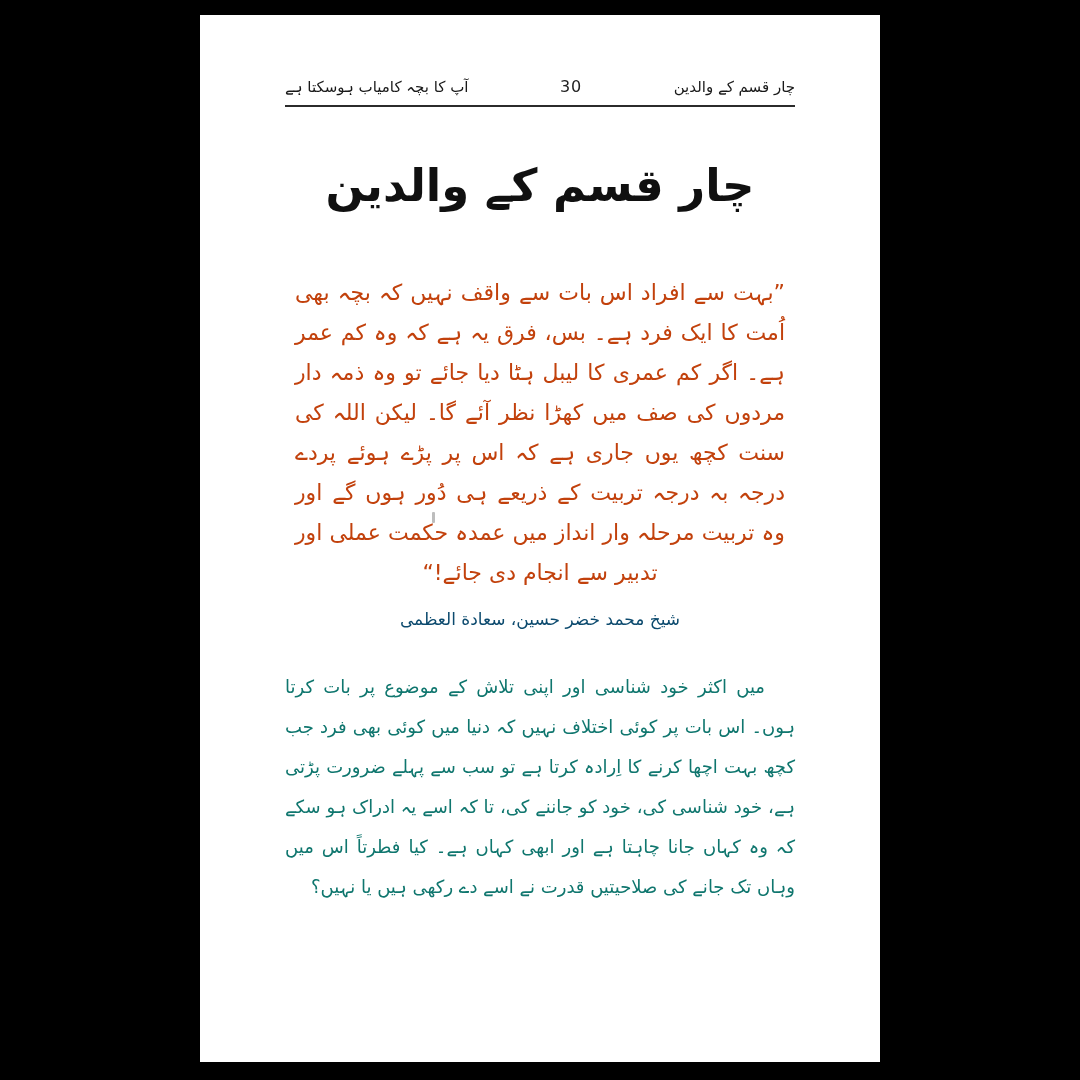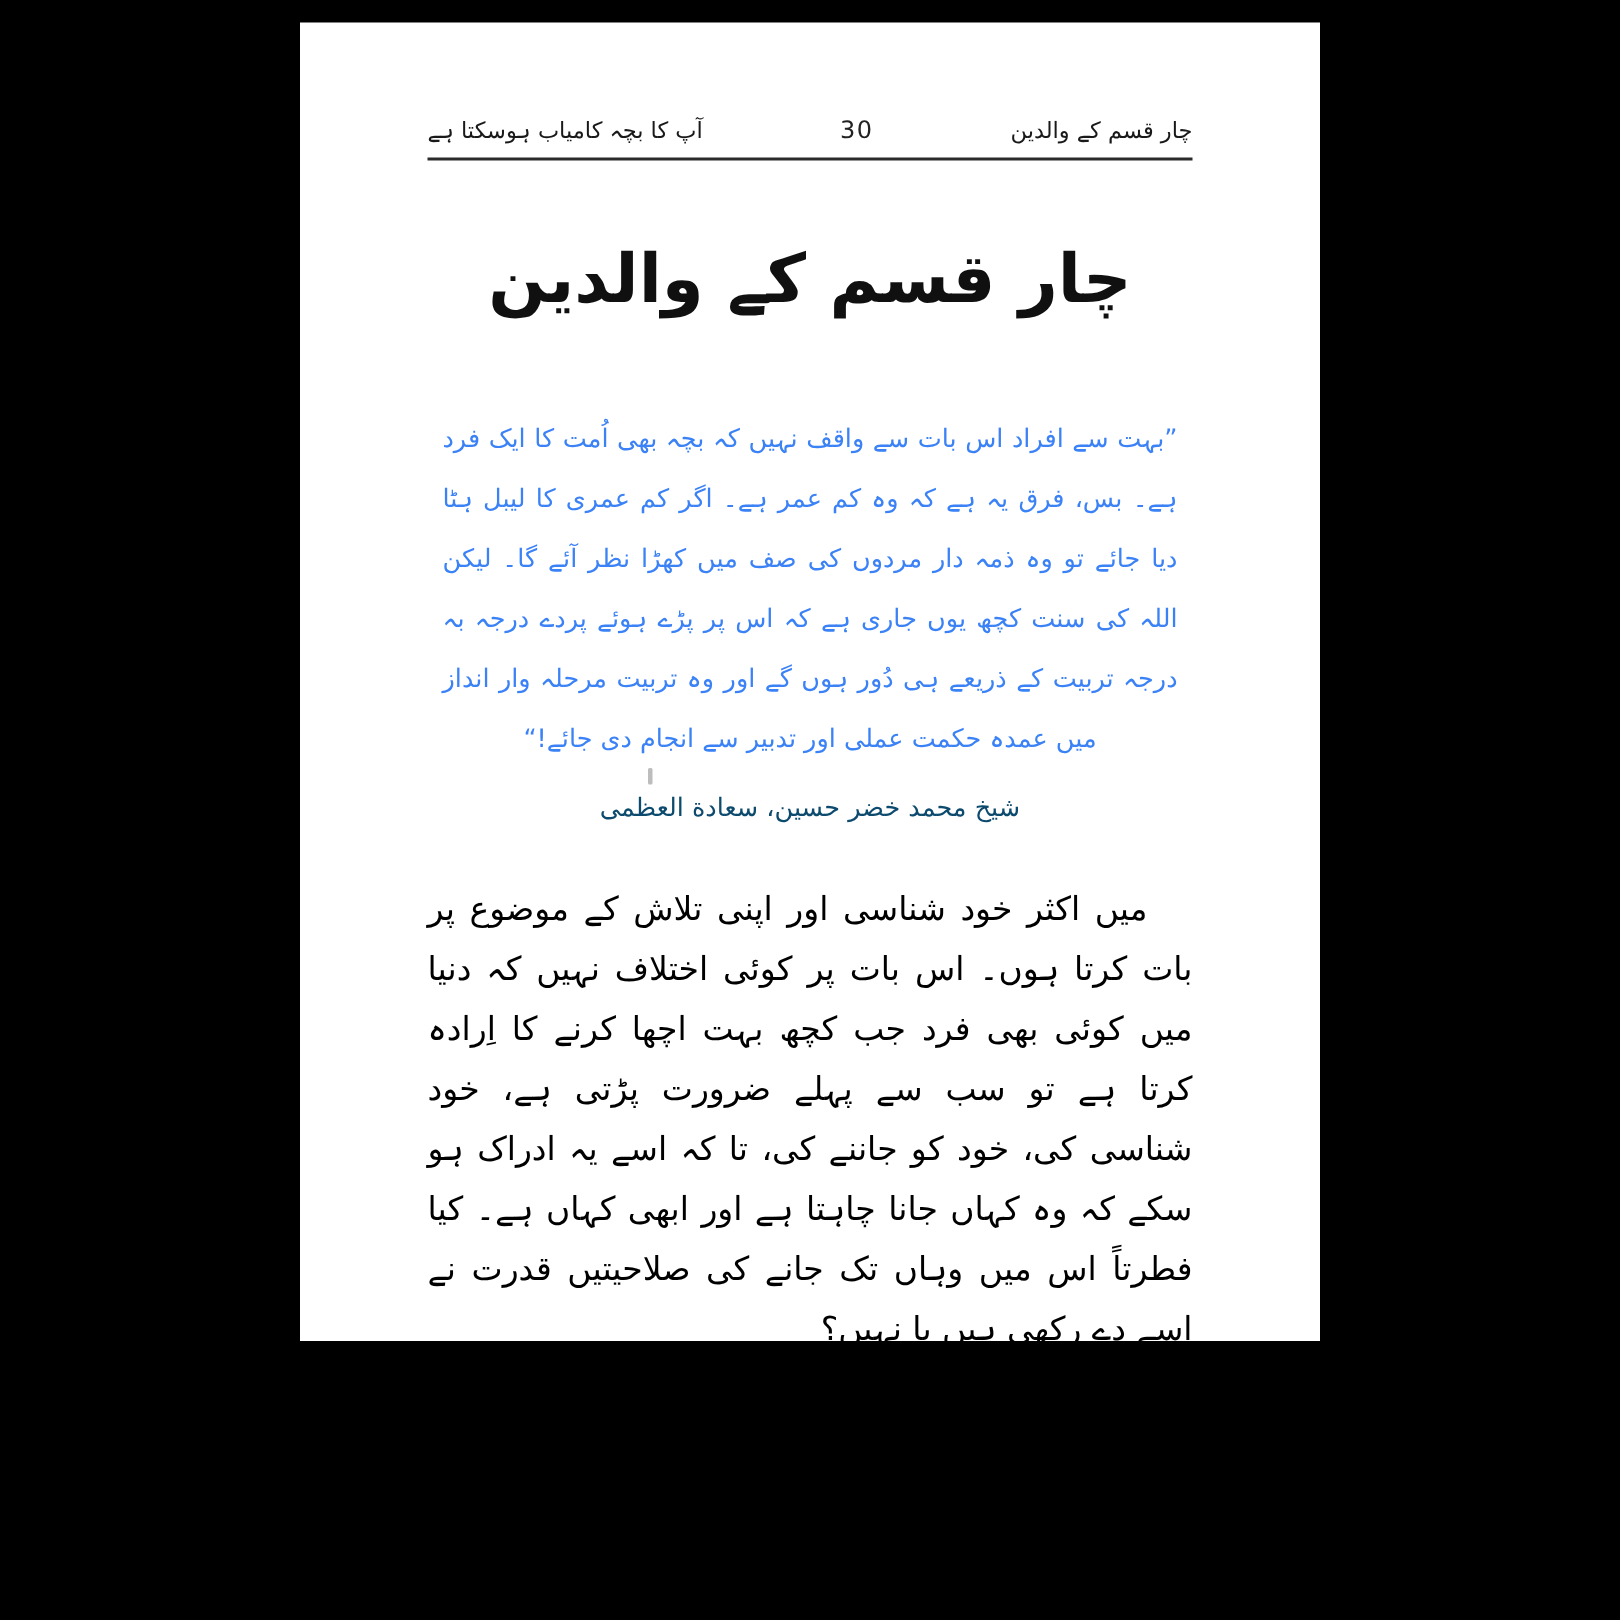--- a/index.html
+++ b/index.html
@@ -4,21 +4,21 @@
 <style>
   html,body{margin:0;padding:0;}
   body{
     width:1080px;height:1080px;
     background:#000000;
     font-family:"DejaVu Sans",sans-serif;
     overflow:hidden;
   }
   .paper{
     position:relative;
-    width:680px;height:879px;
+    width:680px;height:1047px;
     margin:15px auto 0;
     background:#ffffff;
     box-sizing:border-box;
     padding:0 85px;
     direction:rtl;
     color:#161616;
     overflow:hidden;
   }
   .runhead{
     direction:ltr;
@@ -36,38 +36,38 @@
   .chapter-title{
     margin:44px 0 0;
     text-align:center;
     font-size:45px;
     font-weight:bold;
     line-height:1.55;
     color:#101010;
   }
   .quote{
     margin:52px 10px 0;
-    font-size:17px;
+    font-size:22px;
     line-height:40px;
     text-align:justify;
     text-align-last:center;
-    color:#3b82f6;
+    color:#c2410c;
   }
   .attribution{
     margin-top:16px;
     text-align:center;
     font-size:17px;
     color:#0c4a6e;
   }
   .bodytext{
     margin-top:38px;
-    font-size:22px;
+    font-size:18px;
     line-height:40px;
     text-align:justify;
-    color:#000000;
+    color:#0f766e;
   }
   .bodytext p{margin:0;text-indent:30px;}
   .stray-mark{
     position:absolute;
     left:232px;top:497px;
     width:3px;height:11px;
     background:#9a9a9a;
     opacity:.65;
     border-radius:1px;
   }

